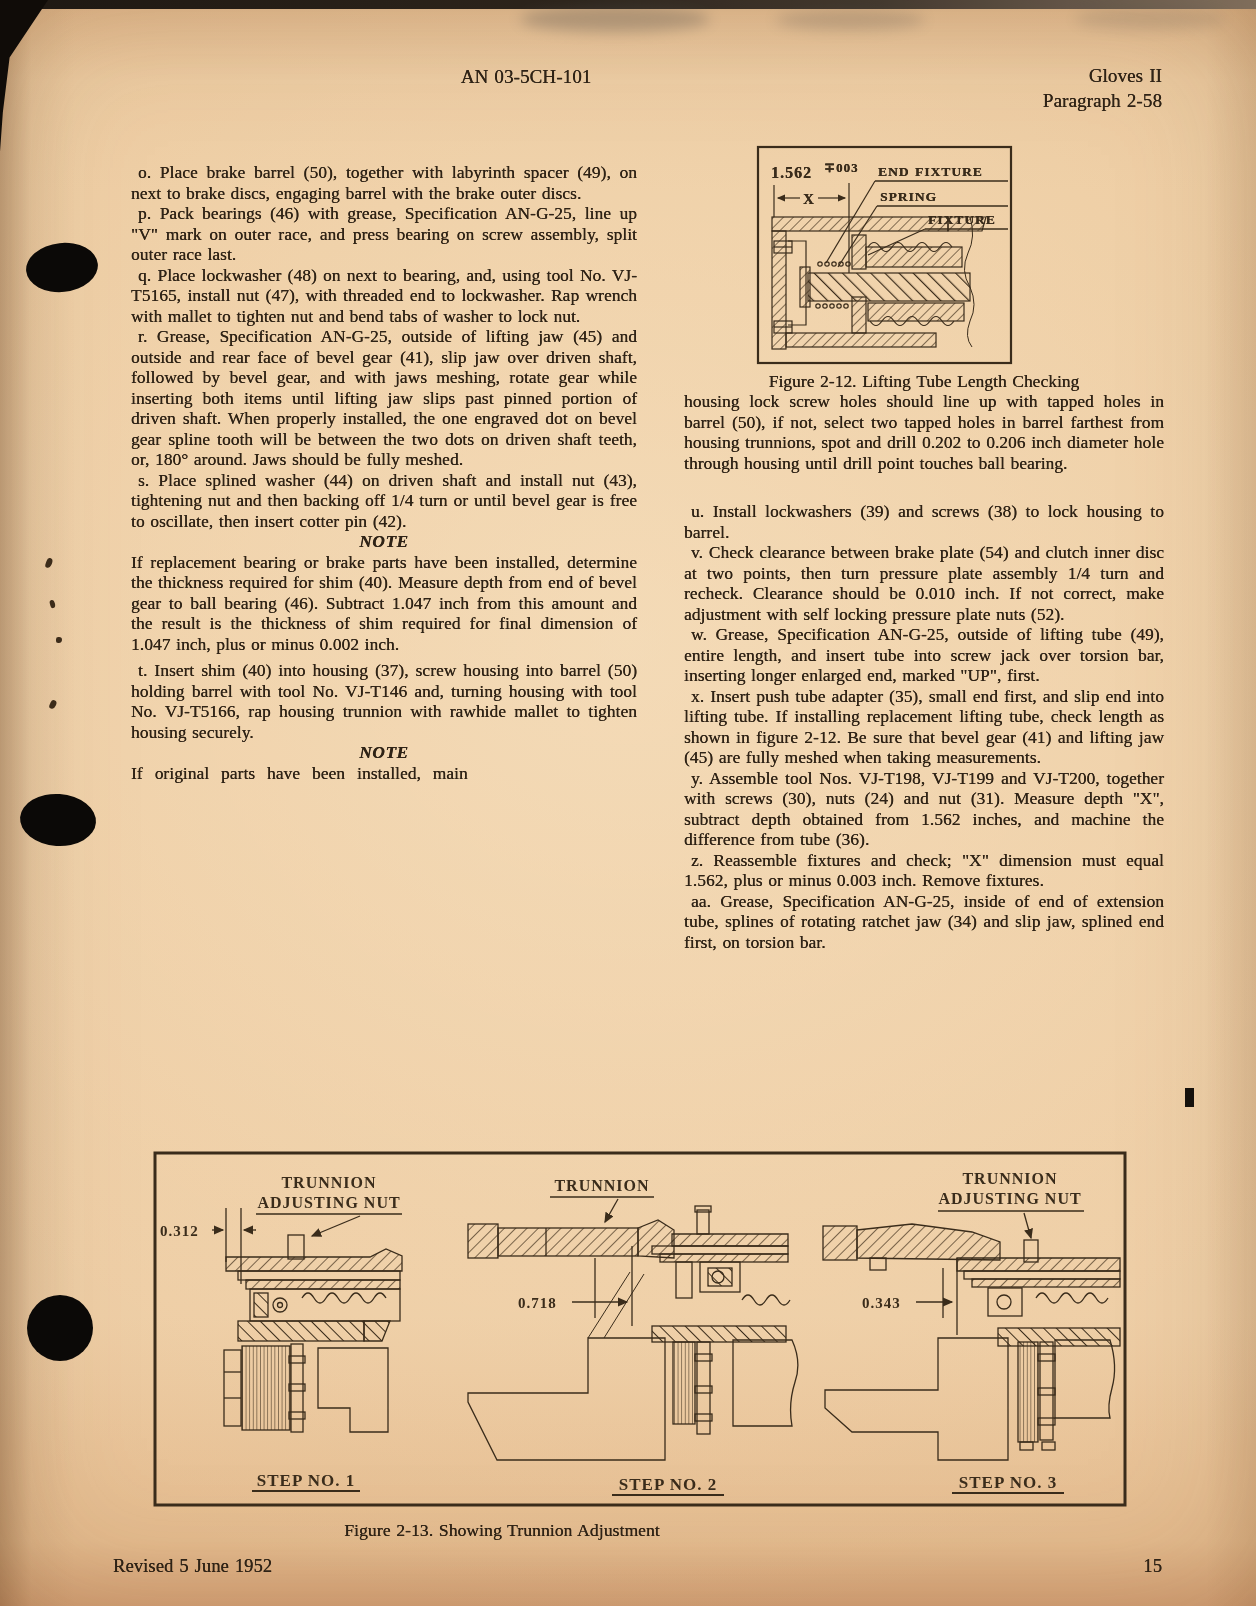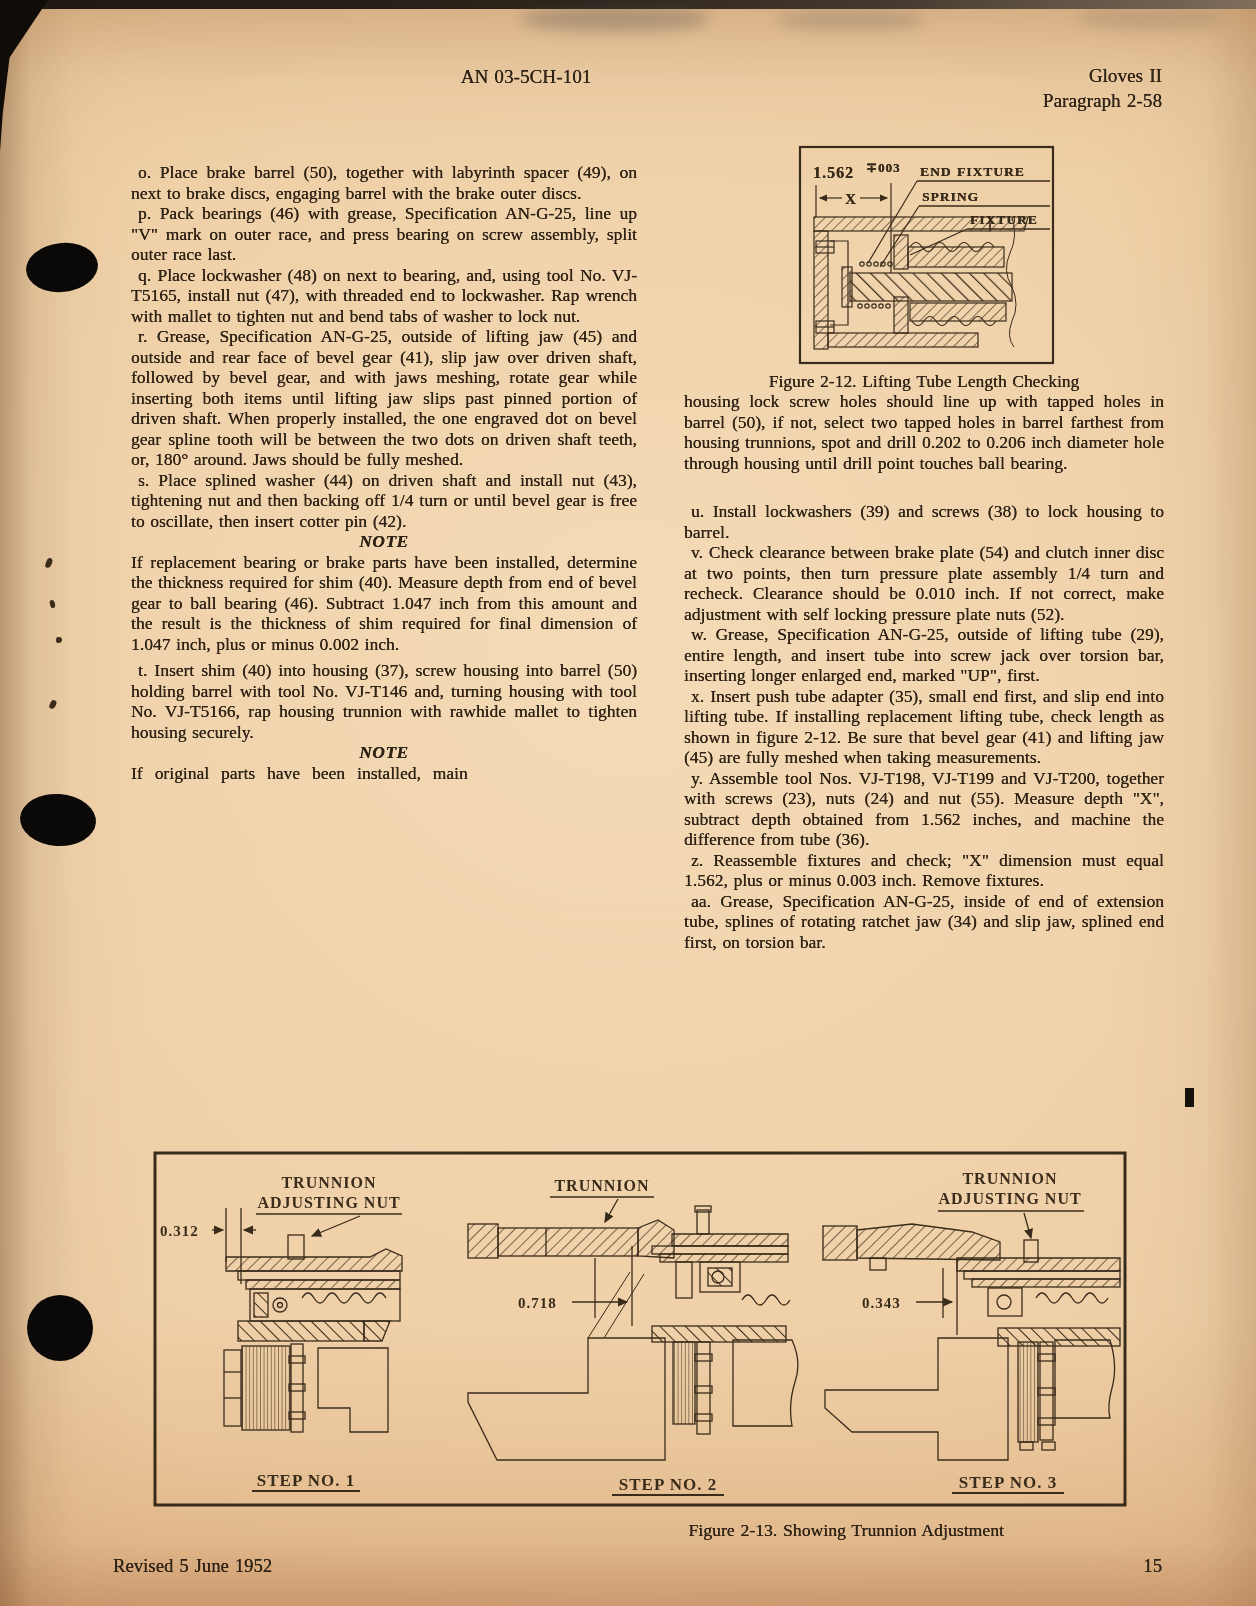--- a/index.html
+++ b/index.html
@@ -31,26 +31,26 @@
   #left-col{left:131px;top:131px;width:506px;}
   #right-col{left:684px;top:145px;width:480px;}
   .col p{margin:0;text-indent:7px;}
   .intro{margin-left:11px;margin-right:40px;text-indent:0 !important;}
   .inset{margin-left:35px;margin-right:37px;text-indent:0 !important;}
   .note-h{text-align:center;font-weight:bold;letter-spacing:.6px;text-indent:0 !important;font-style:italic;}
   .nh1{margin:22px 0 26px 0;} .nh2{margin:24px 0 26px 0;}
   .sp-intro{height:32px;} .sp-t{height:6px;} .sp-u{height:28px;}
   .stretched{word-spacing:7.5px;text-align:left;}
 
-  .figbox{margin-left:114px;width:258px;}
+  .figbox{margin-left:72px;width:258px;}
   .figcap{margin-top:6px;text-align:center;font-size:17.3px;text-indent:0 !important;}
   .cont{margin-top:12px;}
 
   #fig213{position:absolute;left:152px;top:1150px;}
-  #fig213-caption{position:absolute;top:1520px;left:0;width:1004px;text-align:right;font-size:17.5px;}
+  #fig213-caption{position:absolute;top:1520px;left:0;width:1004px;text-align:center;font-size:17.5px;}
   .footer-left{position:absolute;left:113px;top:1556px;font-size:18.5px;}
   .footer-right{position:absolute;right:94px;top:1556px;font-size:18.5px;}
 
   svg text{font-family:"Liberation Serif",serif;fill:#3a2c1b;}
   .lbl{font-weight:bold;letter-spacing:1px;}
 </style>
 </head>
 <body>
 
 <div class="shade"></div>
@@ -156,23 +156,23 @@
       <text class="lbl" x="124" y="56" font-size="13.5">SPRING</text>
       <text class="lbl" x="172" y="79" font-size="13.5">FIXTURE</text>
     </svg>
   </div>
   <p class="figcap">Figure 2-12.  Lifting Tube Length Checking</p>
 
   <p class="inset cont">housing lock screw holes should line up with tapped holes in barrel (50), if not, select two tapped holes in barrel farthest from housing trunnions, spot and drill 0.202 to 0.206 inch diameter hole through housing until drill point touches ball bearing.</p>
   <div class="sp-u"></div>
   <p>u.  Install lockwashers (39) and screws (38) to lock housing to barrel.</p>
   <p>v.  Check clearance between brake plate (54) and clutch inner disc at two points, then turn pressure plate assembly 1/4 turn and recheck.  Clearance should be 0.010 inch.  If not correct, make adjustment with self locking pressure plate nuts (52).</p>
-  <p>w.  Grease, Specification AN-G-25, outside of lifting tube (29), entire length, and insert tube into screw jack over torsion bar, inserting longer enlarged end, marked "UP", first.</p>
+  <p>w.  Grease, Specification AN-G-25, outside of lifting tube (49), entire length, and insert tube into screw jack over torsion bar, inserting longer enlarged end, marked "UP", first.</p>
   <p>x.  Insert push tube adapter (35), small end first, and slip end into lifting tube.  If installing replacement lifting tube, check length as shown in figure 2-12.  Be sure that bevel gear (41) and lifting jaw (45) are fully meshed when taking measurements.</p>
-  <p>y.  Assemble tool Nos. VJ-T198, VJ-T199 and VJ-T200, together with screws (23), nuts (24) and nut (55). Measure depth "X", subtract depth obtained from 1.562 inches, and machine the difference from tube (36).</p>
+  <p>y.  Assemble tool Nos. VJ-T198, VJ-T199 and VJ-T200, together with screws (30), nuts (24) and nut (31). Measure depth "X", subtract depth obtained from 1.562 inches, and machine the difference from tube (36).</p>
   <p>z.  Reassemble fixtures and check; "X" dimension must equal 1.562, plus or minus 0.003 inch.  Remove fixtures.</p>
   <p>aa.  Grease, Specification AN-G-25, inside of end of extension tube, splines of rotating ratchet jaw (34) and slip jaw, splined end first, on torsion bar.</p>
 </div>
 
 <div id="fig213">
 <svg width="976" height="362" viewBox="0 0 976 362">
   <defs>
     <pattern id="Bh" width="8" height="8" patternUnits="userSpaceOnUse" patternTransform="rotate(45)">
       <line x1="0" y1="0" x2="0" y2="8" stroke="#44331f" stroke-width="1.4"></line>
     </pattern>

